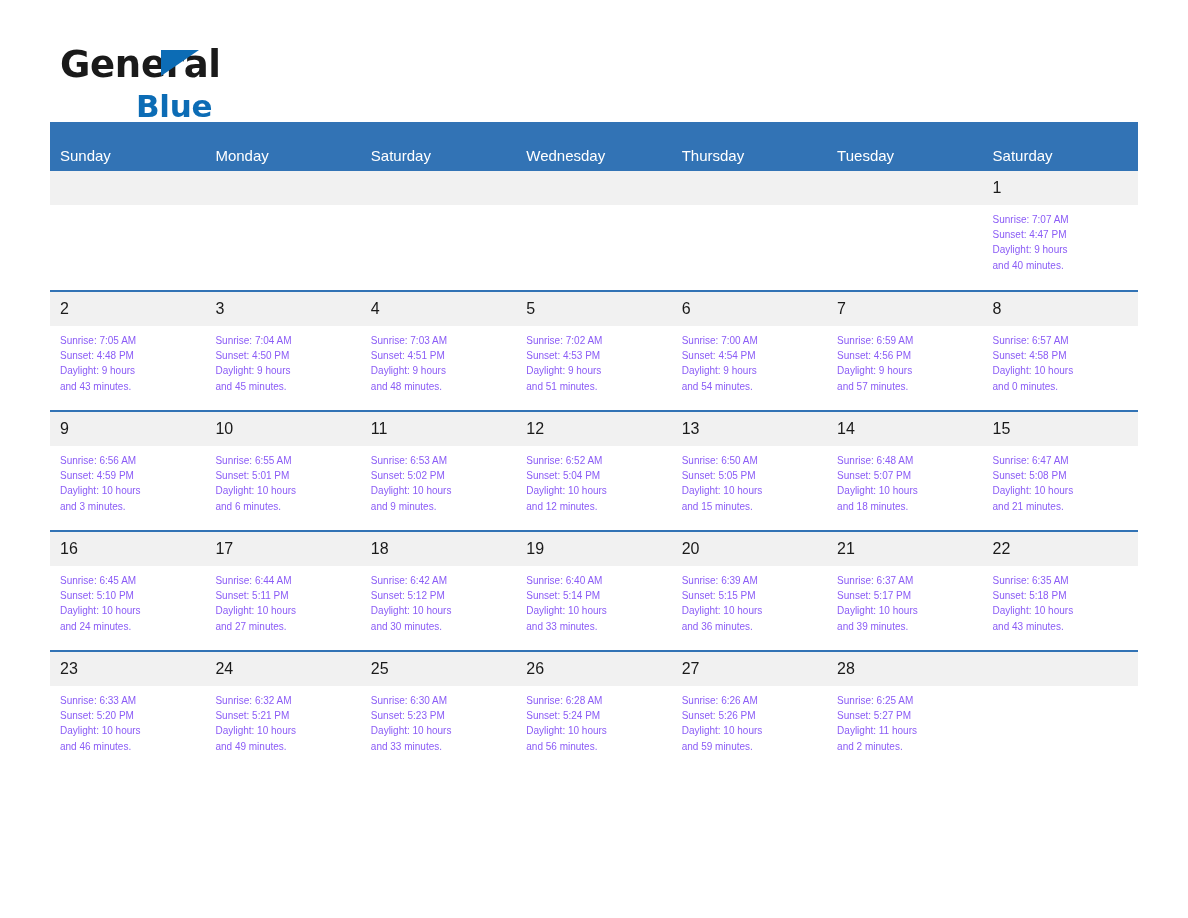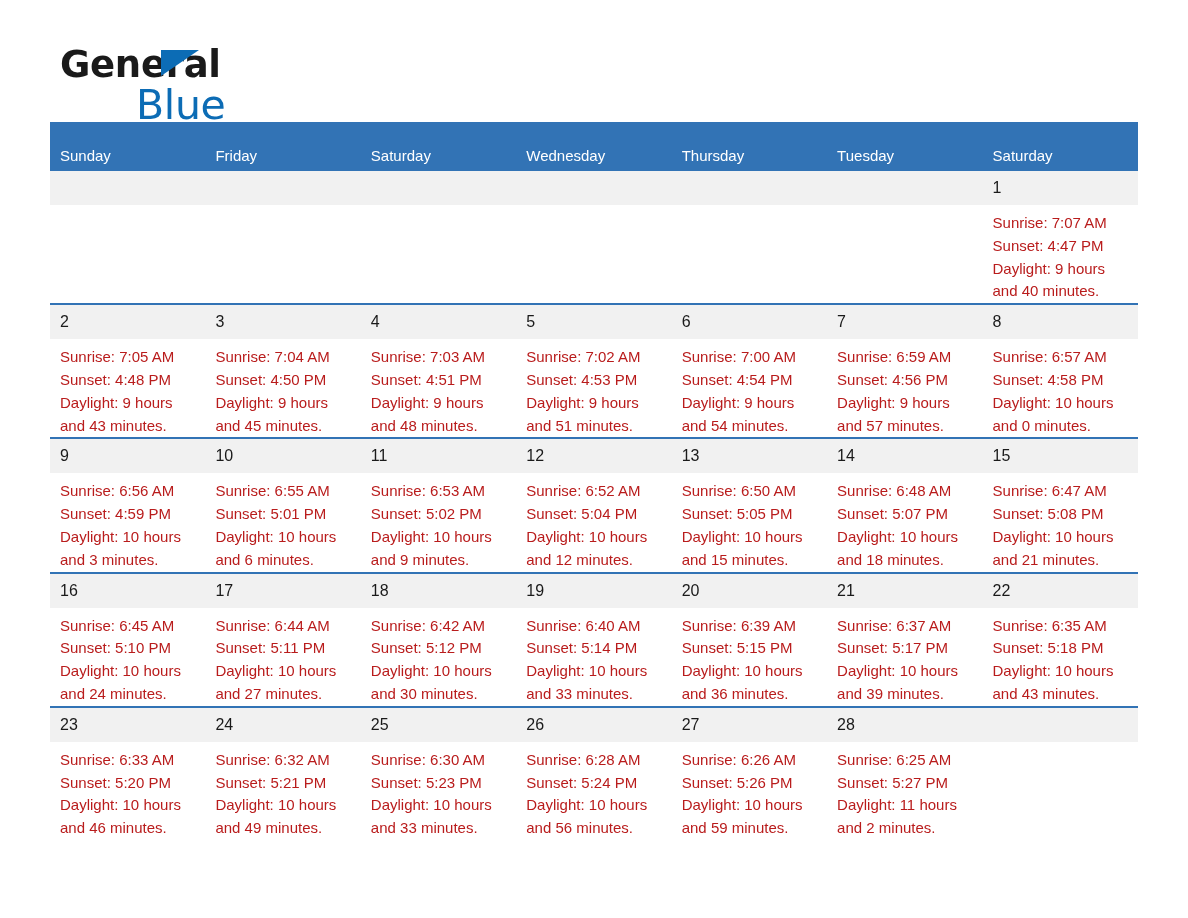--- a/index.html
+++ b/index.html
@@ -51,26 +51,26 @@
     left: 101px;
     top: 4px;
     width: 0;
     height: 0;
     border-left: 38px solid #0c6cb5;
     border-bottom: 26px solid transparent;
   }
   .brand-row2 {
     display: block;
     margin-left: 76px;
-    margin-top: 2px;
-    font-size: 41px;
+    margin-top: 8px;
+    font-size: 31px;
     letter-spacing: -0.3px;
     color: #0c6cb5;
     font-family: "DejaVu Sans", sans-serif;
-    font-weight: 400;
+    font-weight: 700;
   }
   .title-block {
     text-align: right;
     padding-right: 6px;
   }
   .cal-title {
     font-size: 41px;
     font-weight: 400;
     line-height: 1.05;
     letter-spacing: -0.2px;
@@ -115,23 +115,23 @@
   .day-num {
     background: #f1f1f1;
     font-size: 16px;
     line-height: 1;
     padding: 9px 0 9px 10px;
     min-height: 16px;
     color: #1a1a1a;
   }
   .day-info {
     padding: 7px 10px 0 10px;
-    font-size: 15px;
+    font-size: 10px;
     line-height: 1.52;
-    color: #b91c1c;
+    color: #8b5cf6;
   }
   .day-info div { white-space: nowrap; }
   td.empty .day-info { visibility: hidden; }
 </style>
 </head>
 <body>
 
 <div class="page">
 
   <div class="header">
@@ -153,21 +153,21 @@
         <col style="width:14.2857%">
         <col style="width:14.2857%">
       <col style="width:14.2857%">
         <col style="width:14.2857%">
         <col style="width:14.2857%">
       <col style="width:14.2858%">
     </colgroup>
     <thead>
       <tr>
         <th>Sunday</th>
-        <th>Friday</th>
+        <th>Monday</th>
         <th>Saturday</th>
         <th>Wednesday</th>
         <th>Thursday</th>
         <th>Tuesday</th>
         <th>Saturday</th>
       </tr>
     </thead>
     <tbody>
         <tr class="week-row">
           <td class="day-cell empty">

